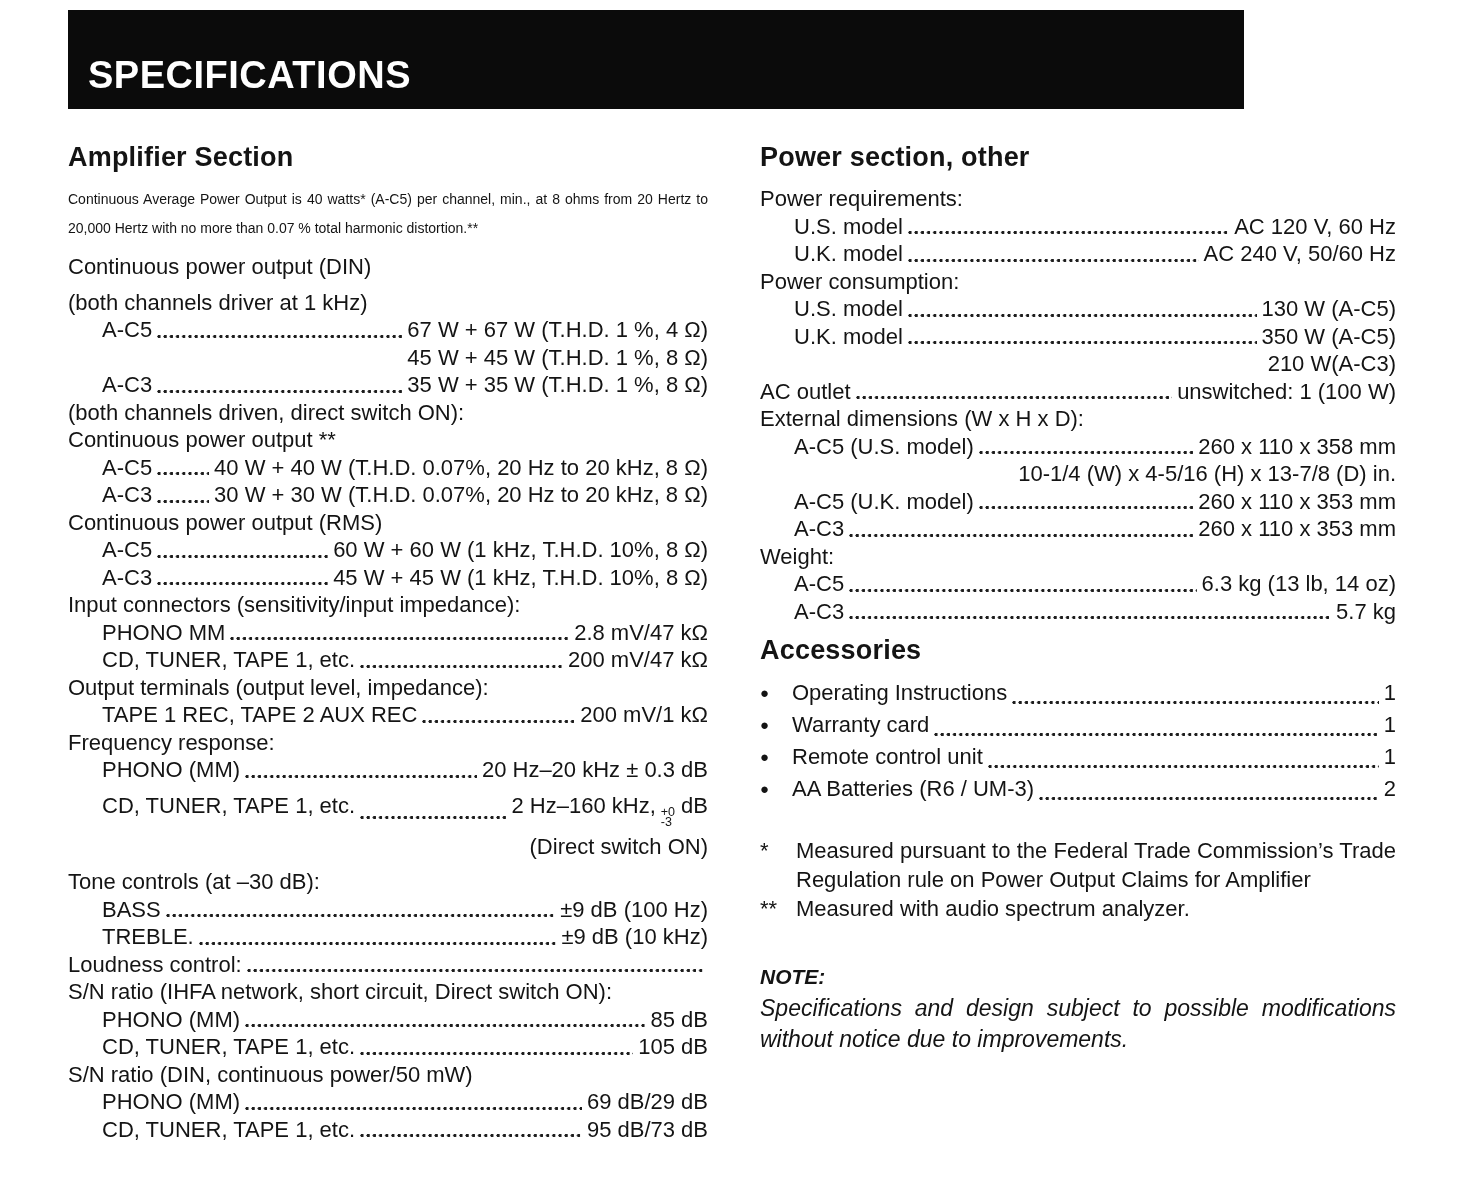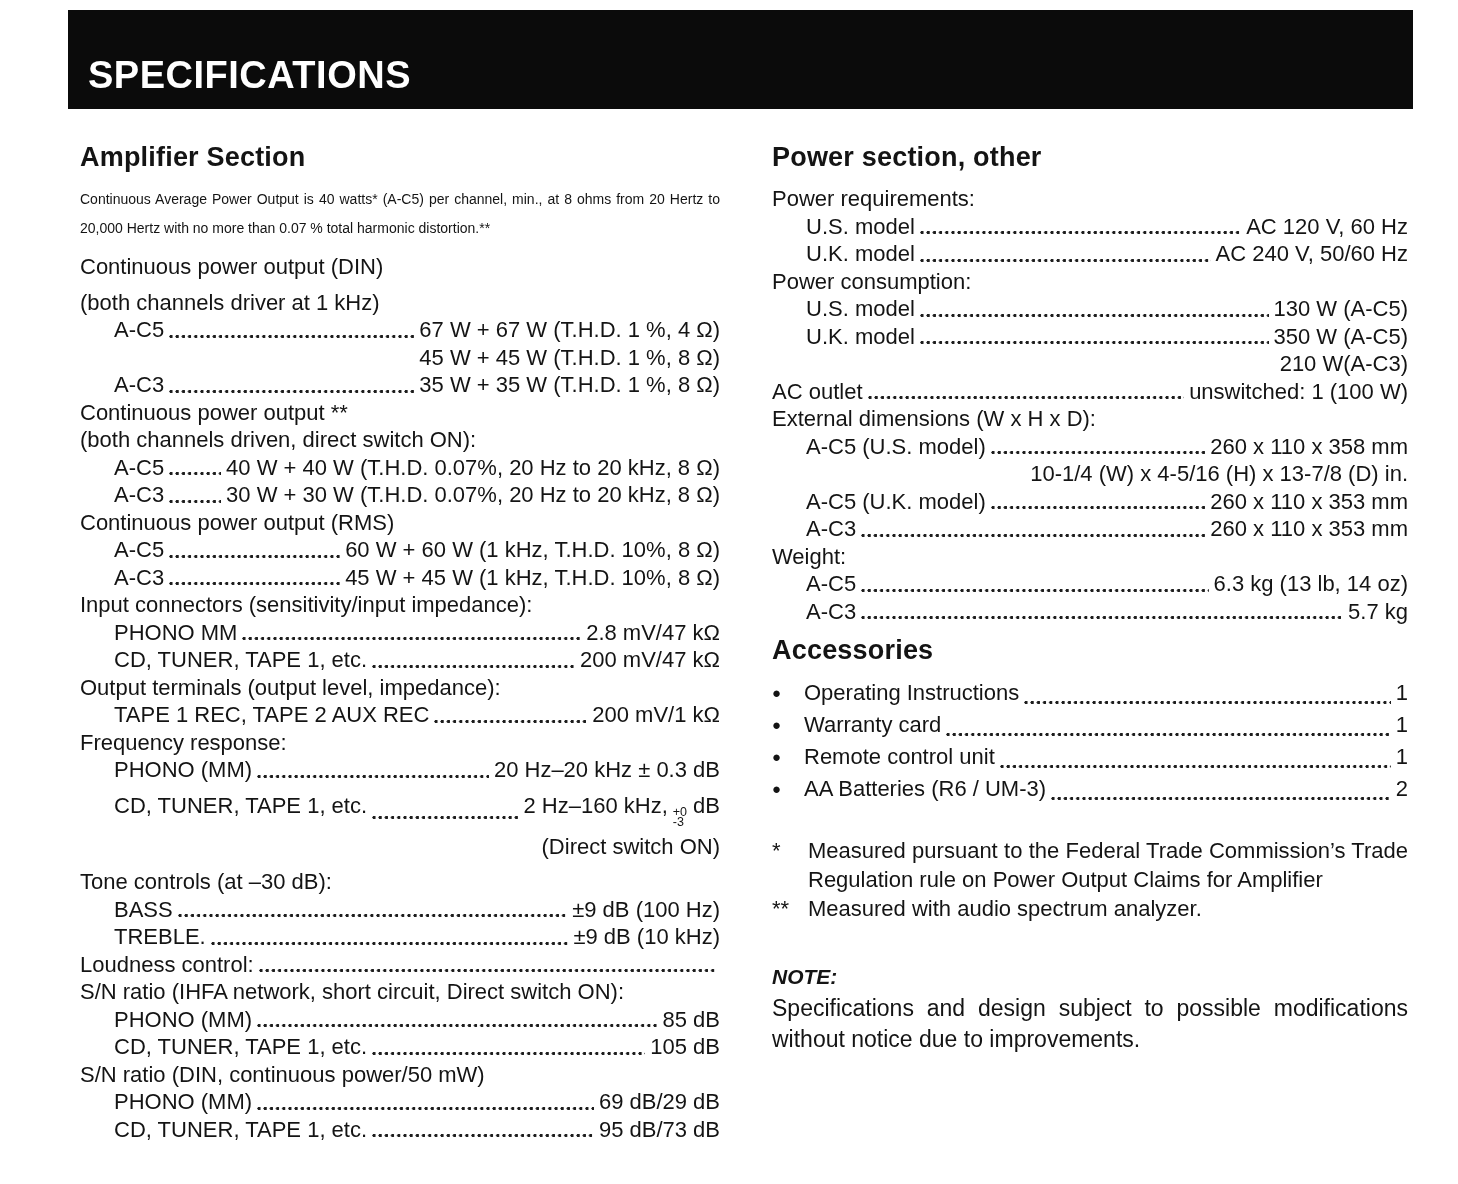--- a/index.html
+++ b/index.html
@@ -5,30 +5,30 @@
   html,body{margin:0;padding:0;background:#e8e8e8;}
   .page{
     position:relative;
     width:1458px;height:1184px;
     background:#ffffff;
     font-family:"Liberation Sans","DejaVu Sans",sans-serif;
     color:#141414;
     overflow:hidden;
   }
   .header-bar{
-    position:absolute;left:68px;top:10px;width:1345px;height:99px;
+    position:absolute;left:68px;top:10px;width:1176px;height:99px;
     background:#0b0b0b;
     display:flex;align-items:flex-end;
   }
   .header-title{
     color:#ffffff;font-size:38px;font-weight:700;letter-spacing:0.5px;
     margin:0 0 12px 20px;
   }
   .content{
-    position:absolute;left:80px;top:142px;width:1370px;
+    position:absolute;left:68px;top:142px;width:1370px;
     display:flex;
   }
   .col-left{width:640px;flex:none;}
   .col-right{width:636px;flex:none;margin-left:52px;}
   h2.section-heading{
     font-size:27px;font-weight:700;margin:0 0 12px 0;letter-spacing:0.2px;
   }
   .intro{
     font-size:14px;line-height:29px;text-align:justify;margin:0 0 10px 0;
   }
@@ -56,21 +56,21 @@
   .vpost{margin-left:6px;}
   .row-bullet .marker{flex:0 0 32px;font-size:15px;transform:translateY(-2px);}
   .row-bullet{line-height:30px;}
   .acc-section{margin-top:10px;}
   .footnotes{margin-top:30px;}
   .footnote{display:flex;font-size:22px;line-height:29px;}
   .fmark{flex:0 0 36px;}
   .ftext{flex:1;text-align:justify;}
   .note-block{margin-top:42px;}
   .note-heading{font-size:21px;font-weight:700;font-style:italic;margin:0 0 4px 0;}
-  .note-text{font-size:23px;line-height:31px;text-align:justify;margin:0;}
+  .note-text{font-size:23px;font-style:italic;line-height:31px;text-align:justify;margin:0;}
 </style>
 </head>
 <body>
 
 <div class="page">
 
   <div class="header-bar">
     <h1 class="header-title">SPECIFICATIONS</h1>
   </div>
 
@@ -107,27 +107,27 @@
 
           <div class="row row-spec ind-1">
 
             <span class="label">A-C3</span>
             <span class="dots"></span>
             <span class="value"><span>35 W + 35 W (T.H.D. 1 %, 8 Ω)</span></span>
           </div>
 
           <div class="row row-plain">
 
+            <span class="label">(both channels driven, direct switch ON):</span>
+
+          </div>
+
+          <div class="row row-plain">
+
             <span class="label">Continuous power output **</span>
-
-          </div>
-
-          <div class="row row-plain">
-
-            <span class="label">(both channels driven, direct switch ON):</span>
 
           </div>
 
           <div class="row row-spec ind-1">
 
             <span class="label">A-C5</span>
             <span class="dots"></span>
             <span class="value"><span>40 W + 40 W (T.H.D. 0.07%, 20 Hz to 20 kHz, 8 Ω)</span></span>
           </div>
 

